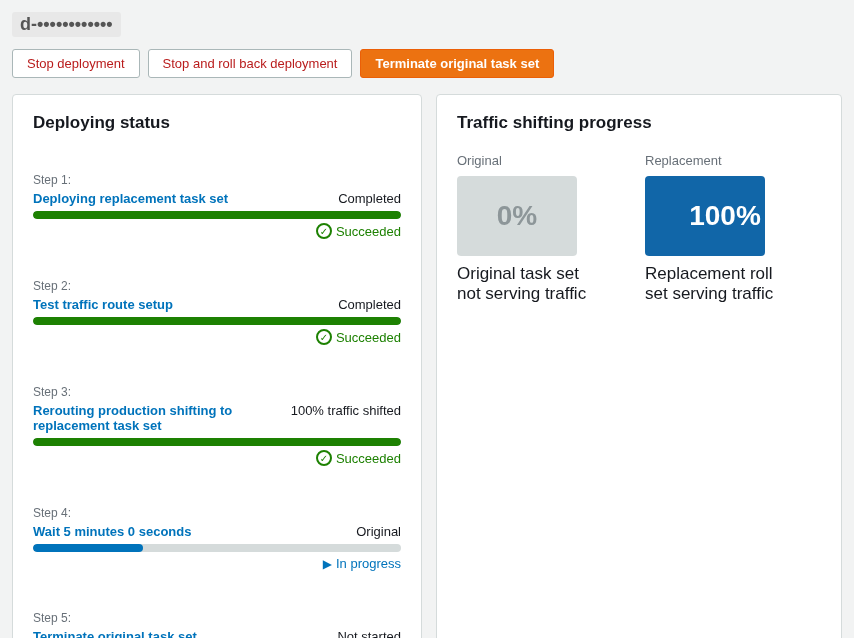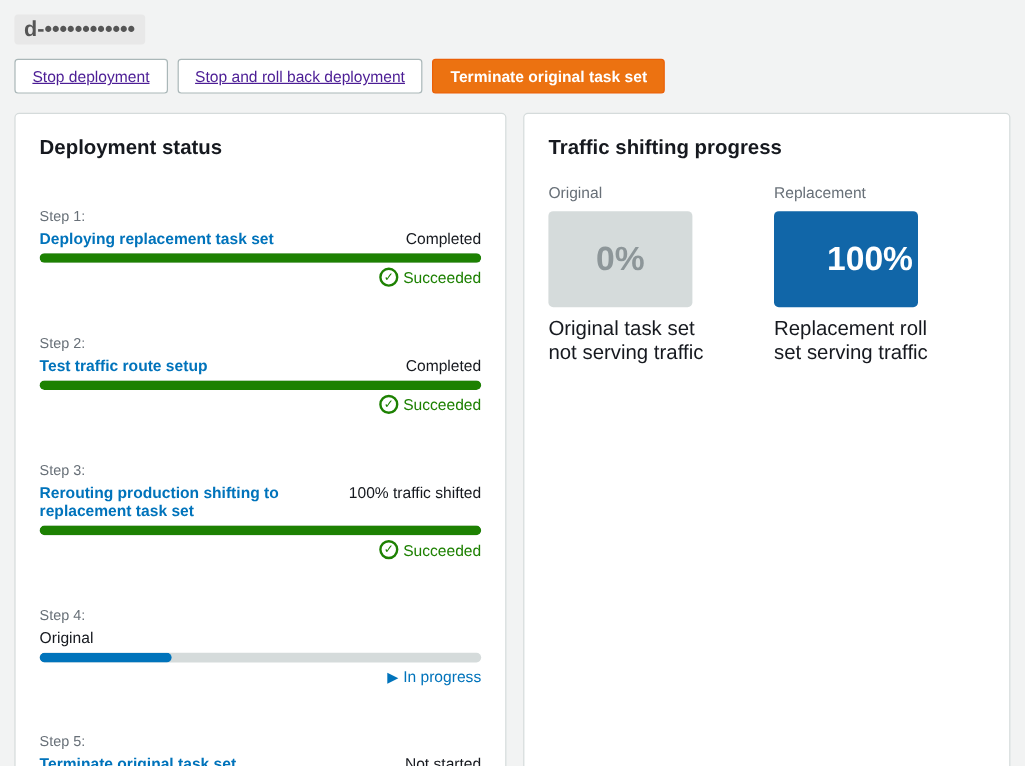--- a/index.html
+++ b/index.html
@@ -28,22 +28,21 @@
     .btn {
       padding: 6px 14px;
       border-radius: 3px;
       cursor: pointer;
       font-size: 13px;
       font-weight: 400;
     }
     .btn-outline {
       background: #fff;
       border: 1px solid #aab7b8;
-      color: #4c1d95;
-      text-decoration: underline;
+      color: #b91c1c;
     }
     .btn-primary {
       background: #ec7211;
       border: 1px solid #eb5f07;
       color: #fff;
       font-weight: 600;
     }
     .main-content {
       display: flex;
       gap: 14px;
@@ -183,21 +182,21 @@
 
 <div class="toolbar">
   <button class="btn btn-outline">Stop deployment</button>
   <button class="btn btn-outline">Stop and roll back deployment</button>
   <button class="btn btn-primary">Terminate original task set</button>
 </div>
 
 <div class="main-content">
 
   <div class="card deployment-status">
-    <div class="card-title">Deployment status</div>
+    <div class="card-title">Deploying status</div>
 
     <div class="step-block">
       <div class="step-label">Step 1:</div>
       <div class="step-row">
         <span class="step-name">Deploying replacement task set</span>
         <span class="step-status">Completed</span>
       </div>
       <div class="progress-bar-container">
         <div class="progress-bar-fill green" style="width:100%"></div>
       </div>
@@ -233,20 +232,21 @@
       </div>
       <div class="succeeded-row">
         <span class="succeeded-icon">✓</span>
         <span>Succeeded</span>
       </div>
     </div>
 
     <div class="step-block">
       <div class="step-label">Step 4:</div>
       <div class="step-row">
+        <span class="step-name">Wait 5 minutes 0 seconds</span>
         <span class="step-status">Original</span>
       </div>
       <div class="progress-bar-container">
         <div class="progress-bar-fill blue" style="width:30%"></div>
       </div>
       <div class="in-progress-row">
         <span style="font-size:12px;">▶</span>
         <span>In progress</span>
       </div>
     </div>

